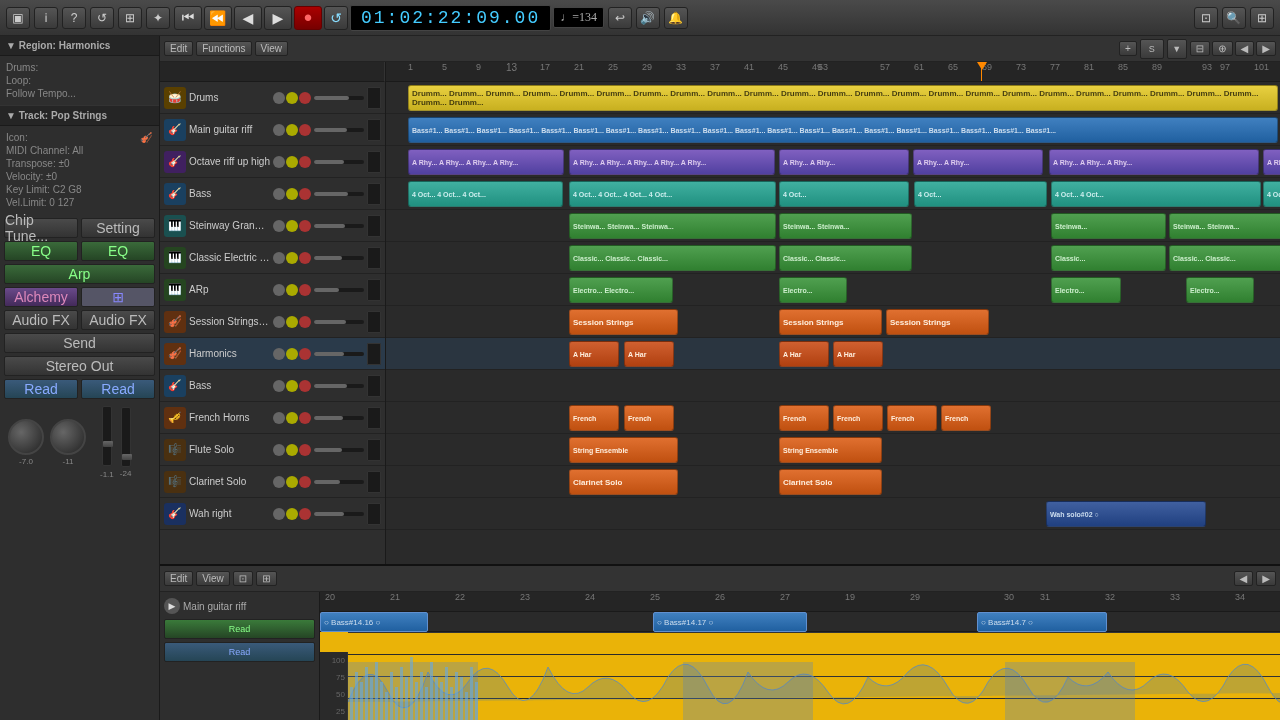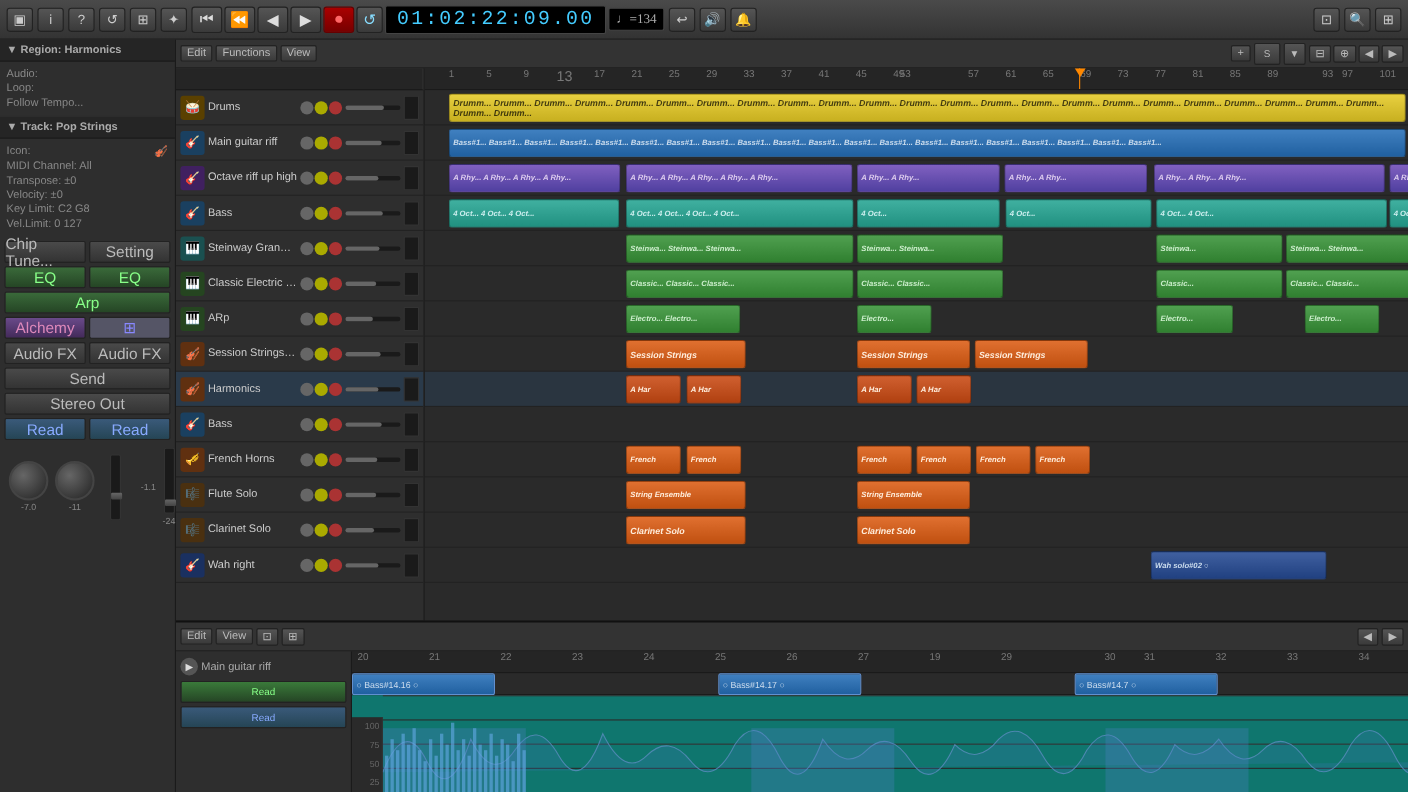--- a/index.html
+++ b/index.html
@@ -250,21 +250,20 @@
       overflow: hidden;
       position: relative;
       background: #2a2a2a;
     }
     .clip-row {
       height: 32px;
       border-bottom: 1px solid #222;
       position: relative;
       display: flex;
       align-items: center;
-      font-style: italic;
     }
     .clip {
       position: absolute;
       height: 26px;
       top: 3px;
       border-radius: 3px;
       display: flex;
       align-items: center;
       padding: 0 3px;
       font-size: 8px;
@@ -385,21 +384,21 @@
   <div class="toolbar-btn">🔍</div>
   <div class="toolbar-btn">⊞</div>
 </div>
 
 <div id="main-layout">
 
   <div id="left-panel">
     <div class="region-header">▼ Region: Harmonics</div>
     <div class="region-section">
       <div class="region-row">
-        <span class="region-label">Audio:</span>
+        <span class="region-label">Drums:</span>
         <span class="region-value"></span>
       </div>
       <div class="region-row">
         <span class="region-label">Loop:</span>
         <span class="region-value"></span>
       </div>
       <div class="region-row">
         <span class="region-label">Follow Tempo...</span>
       </div>
     </div>
@@ -457,21 +456,21 @@
       </div>
       <div class="knob-row">
         <div style="display:flex;flex-direction:column;align-items:center;gap:2px;">
           <div class="knob"></div>
           <span style="font-size:8px;color:#888;">-7.0</span>
         </div>
         <div style="display:flex;flex-direction:column;align-items:center;gap:2px;">
           <div class="knob"></div>
           <span style="font-size:8px;color:#888;">-11</span>
         </div>
-        <div style="display:flex;flex-direction:row;align-items:center;gap:18px;margin-left:8px;">
+        <div style="display:flex;flex-direction:column;align-items:center;gap:4px;margin-left:8px;">
           <div style="width:10px;height:60px;background:#1a1a1a;border:1px solid #333;border-radius:2px;position:relative;">
             <div style="position:absolute;bottom:18px;width:10px;height:6px;background:linear-gradient(to bottom,#666,#444);border-radius:1px;cursor:pointer;"></div>
           </div>
           <span style="font-size:8px;color:#888;">-1.1</span>
         </div>
         <div style="display:flex;flex-direction:column;align-items:center;gap:2px;">
           <div style="width:10px;height:60px;background:#1a1a1a;border:1px solid #333;border-radius:2px;position:relative;">
             <div style="position:absolute;bottom:6px;width:10px;height:6px;background:linear-gradient(to bottom,#666,#444);border-radius:1px;cursor:pointer;"></div>
           </div>
           <span style="font-size:8px;color:#888;">-24</span>
@@ -691,21 +690,21 @@
         </div>
 
         <div style="flex:1;display:flex;flex-direction:column;overflow:hidden;position:relative;">
 
           <div class="timeline-header" style="position:relative;overflow:hidden;">
             <div style="position:absolute;left:0;right:0;top:0;bottom:0;display:flex;">
 
               <span style="position:absolute;left:22px;font-size:9px;color:#777;">1</span>
               <span style="position:absolute;left:56px;font-size:9px;color:#777;">5</span>
               <span style="position:absolute;left:90px;font-size:9px;color:#777;">9</span>
-              <span style="position:absolute;left:120px;font-size:13px;color:#777;">13</span>
+              <span style="position:absolute;left:120px;font-size:10px;color:#777;">13</span>
               <span style="position:absolute;left:154px;font-size:9px;color:#777;">17</span>
               <span style="position:absolute;left:188px;font-size:9px;color:#777;">21</span>
               <span style="position:absolute;left:222px;font-size:9px;color:#777;">25</span>
               <span style="position:absolute;left:256px;font-size:9px;color:#777;">29</span>
               <span style="position:absolute;left:290px;font-size:9px;color:#777;">33</span>
               <span style="position:absolute;left:324px;font-size:9px;color:#777;">37</span>
               <span style="position:absolute;left:358px;font-size:9px;color:#777;">41</span>
               <span style="position:absolute;left:392px;font-size:9px;color:#777;">45</span>
               <span style="position:absolute;left:426px;font-size:9px;color:#777;">49</span>
               <span style="position:absolute;left:432px;font-size:9px;color:#777;">53</span>
@@ -860,27 +859,27 @@
               <span style="position:absolute;left:590px;font-size:9px;color:#777;">29</span>
               <span style="position:absolute;left:655px;font-size:9px;color:#777;margin-left:29px;">30</span>
               <span style="position:absolute;left:720px;font-size:9px;color:#777;">31</span>
               <span style="position:absolute;left:785px;font-size:9px;color:#777;">32</span>
               <span style="position:absolute;left:850px;font-size:9px;color:#777;">33</span>
               <span style="position:absolute;left:915px;font-size:9px;color:#777;">34</span>
             </div>
           </div>
 
           <div style="height:20px;background:#2a2a2a;position:relative;border-bottom:1px solid #1a1a1a;">
-            <div class="bass-clip" style="left:0;width:130px;">○ Bass#14.16 ○</div>
-            <div class="bass-clip" style="left:333px;width:130px;">○ Bass#14.17 ○</div>
+            <div class="bass-clip" style="left:0;width:108px;">○ Bass#14.16 ○</div>
+            <div class="bass-clip" style="left:333px;width:154px;">○ Bass#14.17 ○</div>
             <div class="bass-clip" style="left:657px;width:130px;">○ Bass#14.7 ○</div>
 
           </div>
 
-          <div style="flex:1;position:relative;background:#0f766e;">
+          <div style="flex:1;position:relative;background:#eab308;">
 
             <div class="y-axis">
               <span class="y-label">100</span>
               <span class="y-label">75</span>
               <span class="y-label">50</span>
               <span class="y-label">25</span>
             </div>
 
             <div style="position:absolute;left:28px;right:0;top:0;bottom:0;">
               <div style="position:absolute;left:0;right:0;top:0;height:1px;background:#333;"></div>

